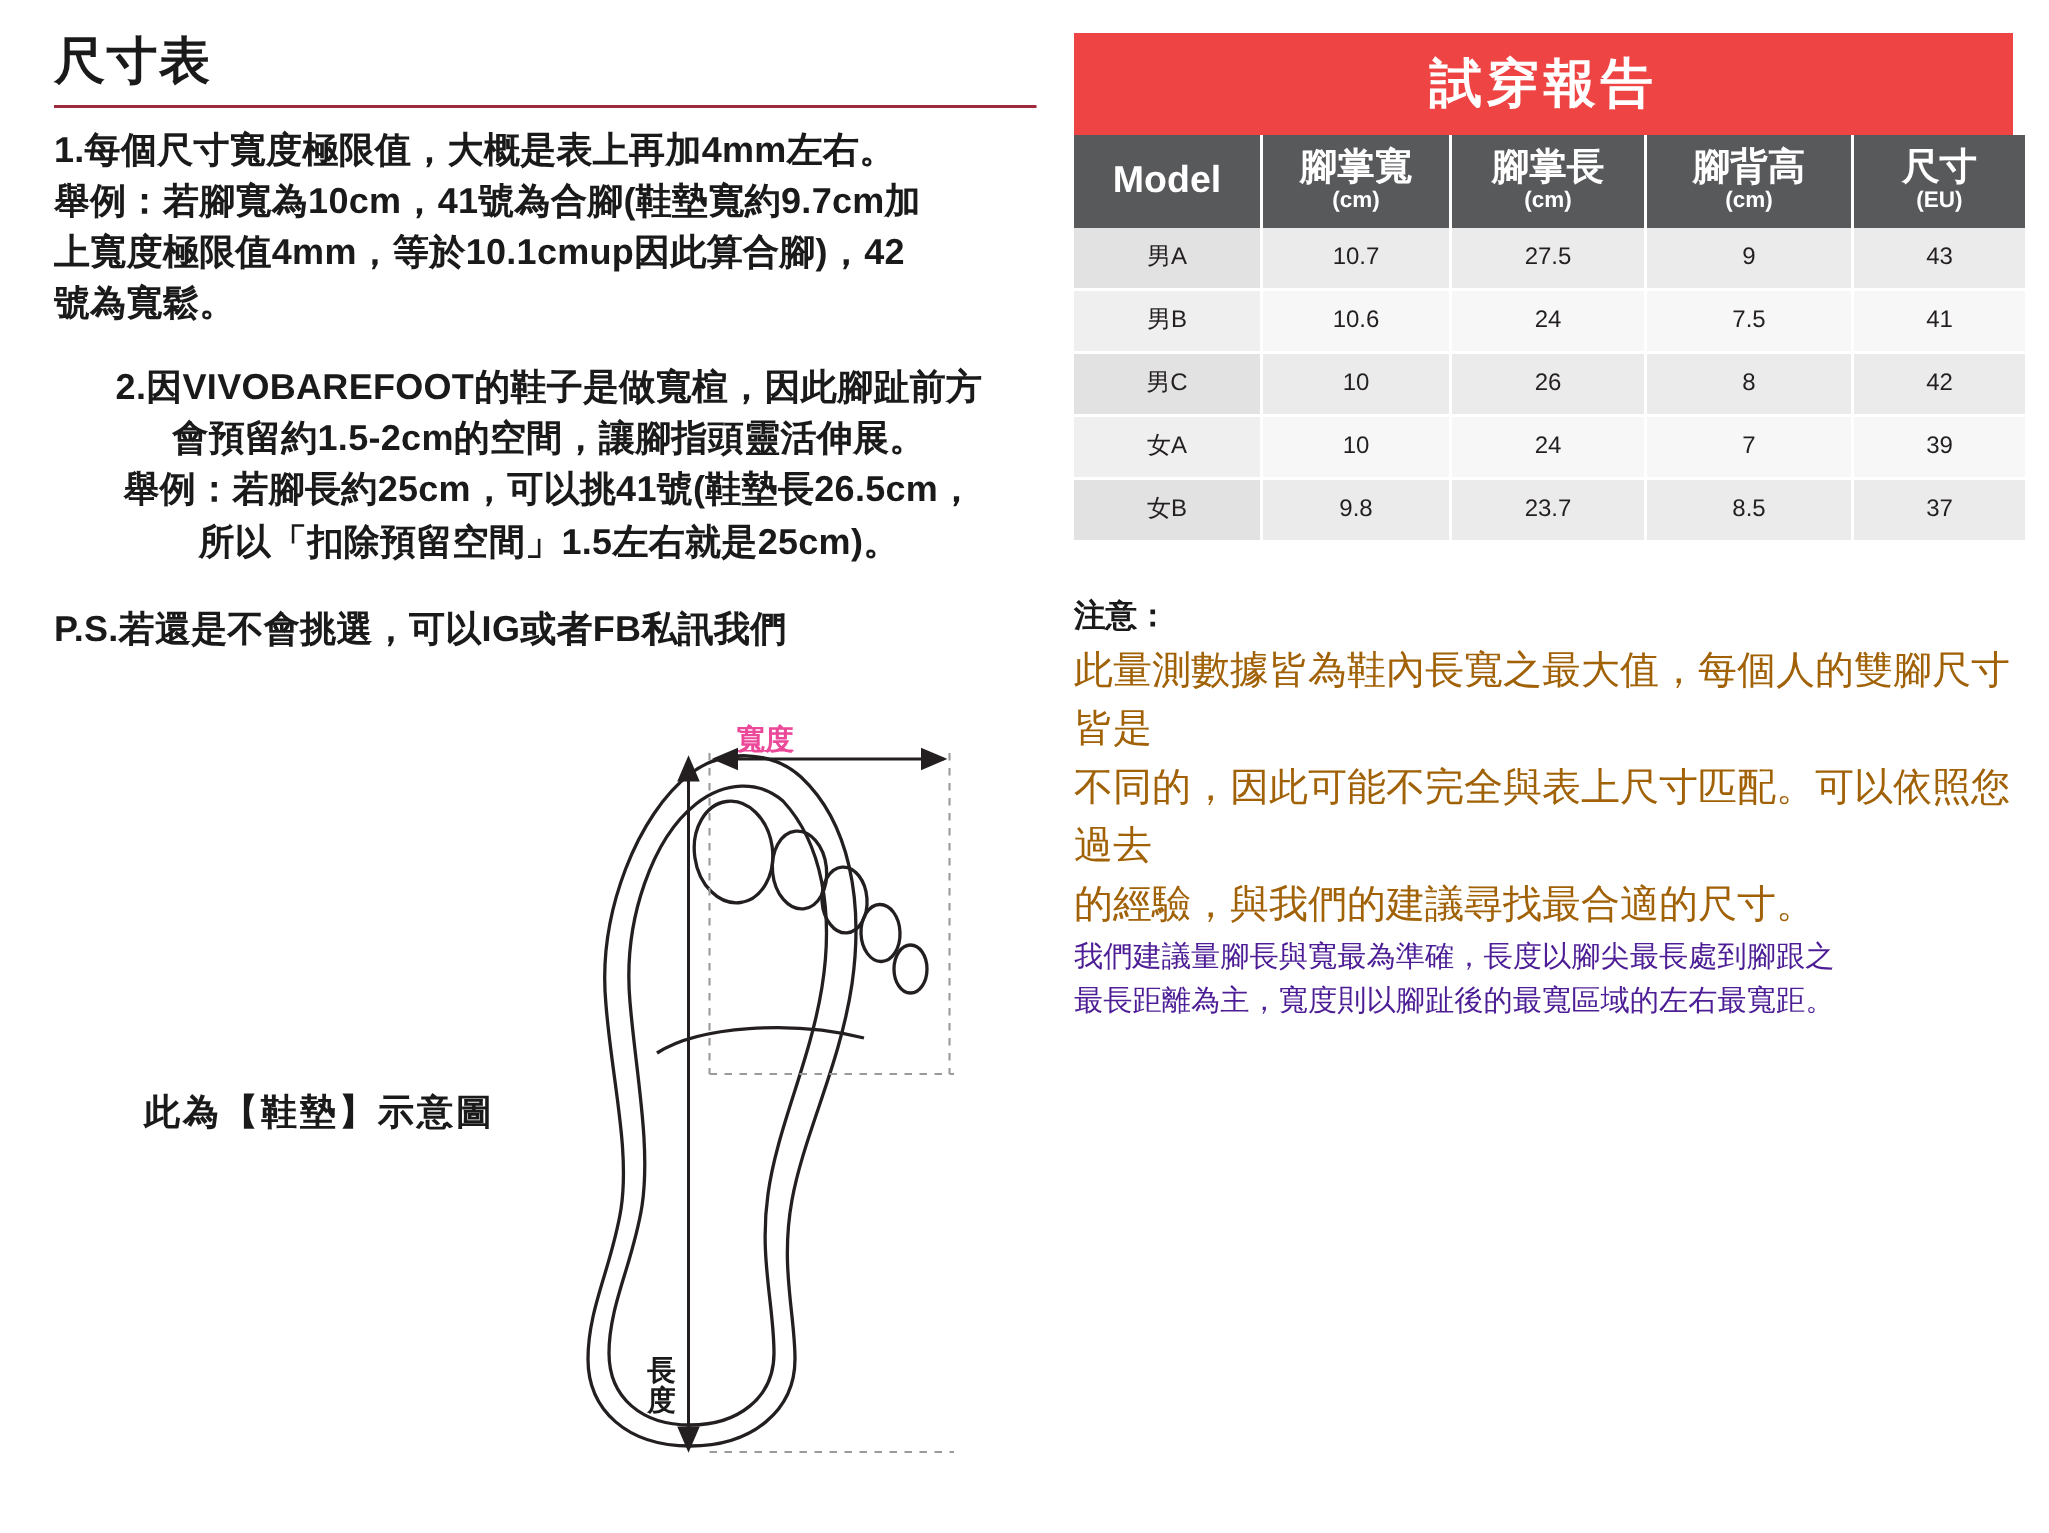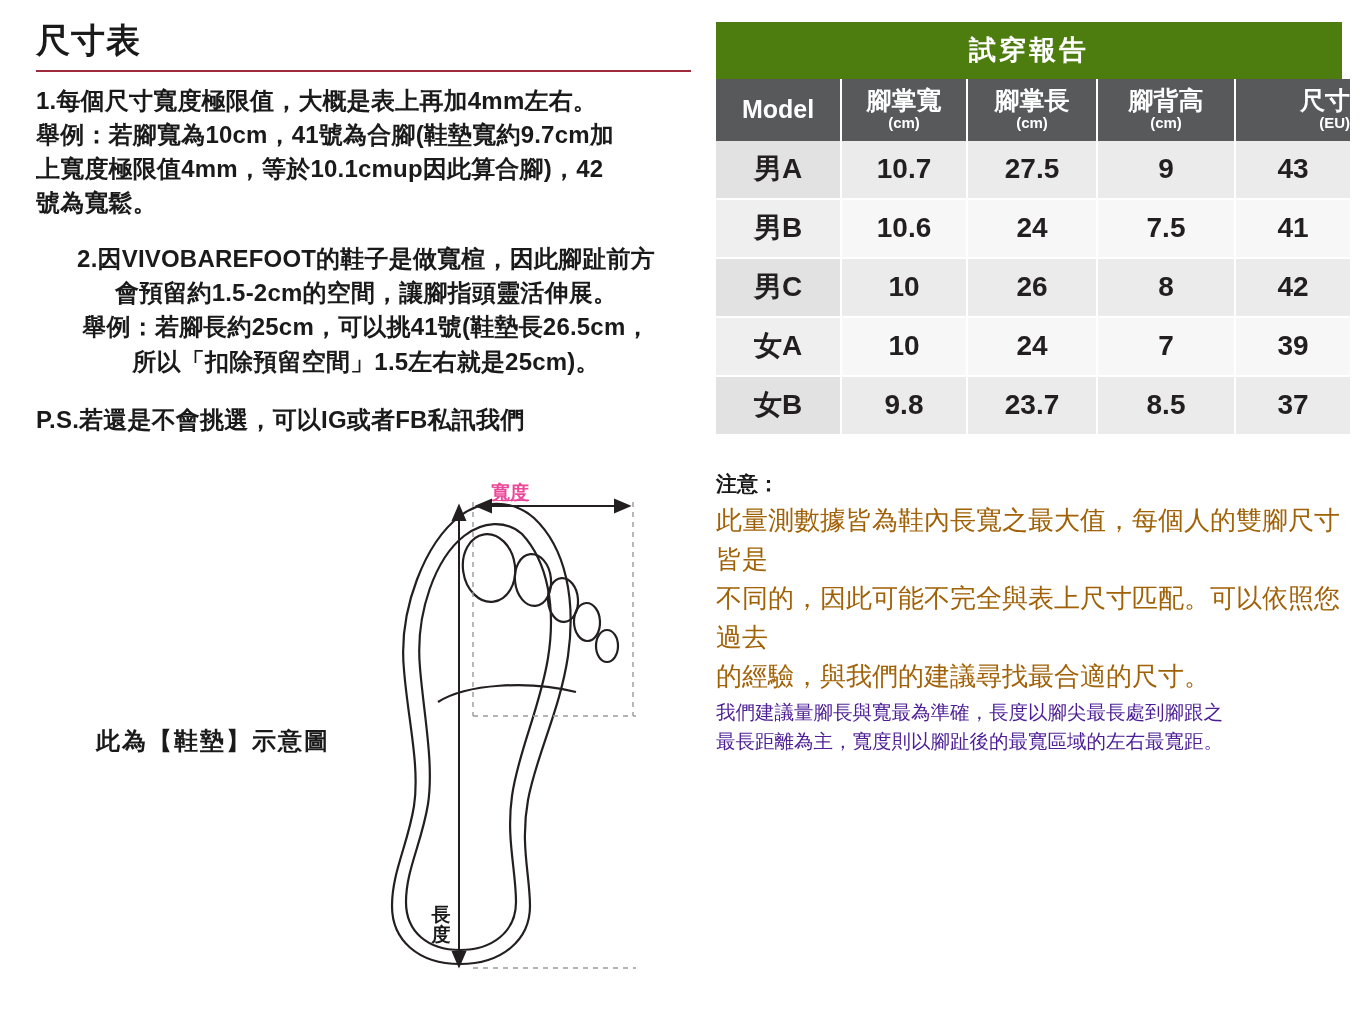--- a/index.html
+++ b/index.html
@@ -94,24 +94,24 @@
   .diagram svg { position: absolute; left: 0; top: 0; }
 
   
   .right-col {
     position: absolute;
     left: 716px;
     top: 22px;
     width: 626px;
   }
   .table-header-bar {
-    background: #4d7c0f;
+    background: #ef4444;
     color: #ffffff;
     text-align: center;
-    font-size: 27px;
+    font-size: 35px;
     font-weight: bold;
     letter-spacing: 3px;
     padding: 10px 0 11px 0;
   }
   table.size-table {
     border-collapse: collapse;
     width: 626px;
     table-layout: fixed;
   }
   table.size-table th {
@@ -126,22 +126,22 @@
   }
   table.size-table th:last-child { border-right: none; }
   table.size-table th .unit {
     display: block;
     font-size: 15px;
     font-weight: bold;
     margin-top: 1px;
   }
   table.size-table td {
     text-align: center;
-    font-size: 28px;
-    font-weight: bold;
+    font-size: 16px;
+    font-weight: normal;
     padding: 9px 0 10px 0;
     border-right: 2px solid #ffffff;
     border-bottom: 2px solid #ffffff;
     color: #231f20;
   }
   table.size-table td:last-child { border-right: none; }
   table.size-table tbody tr:nth-child(odd) td { background: #ebebeb; }
   table.size-table tbody tr:nth-child(even) td { background: #f7f7f7; }
   table.size-table td.model-cell { background: #e2e2e2 !important; }
   table.size-table tbody tr:nth-child(even) td.model-cell { background: #efefef !important; }
@@ -273,21 +273,21 @@
             <span class="unit">(cm)</span>
           </th>
           <th style="width:128px;">
             <span>腳掌長</span>
             <span class="unit">(cm)</span>
           </th>
           <th style="width:136px;margin-left:20px;">
             <span>腳背高</span>
             <span class="unit">(cm)</span>
           </th>
-          <th style="width:114px;text-align:right;">
+          <th style="width:114px;">
             <span>尺寸</span>
             <span class="unit">(EU)</span>
           </th>
         </tr>
       </thead>
       <tbody>
         <tr>
           <td class="model-cell">男A</td>
           <td>10.7</td>
           <td>27.5</td>

